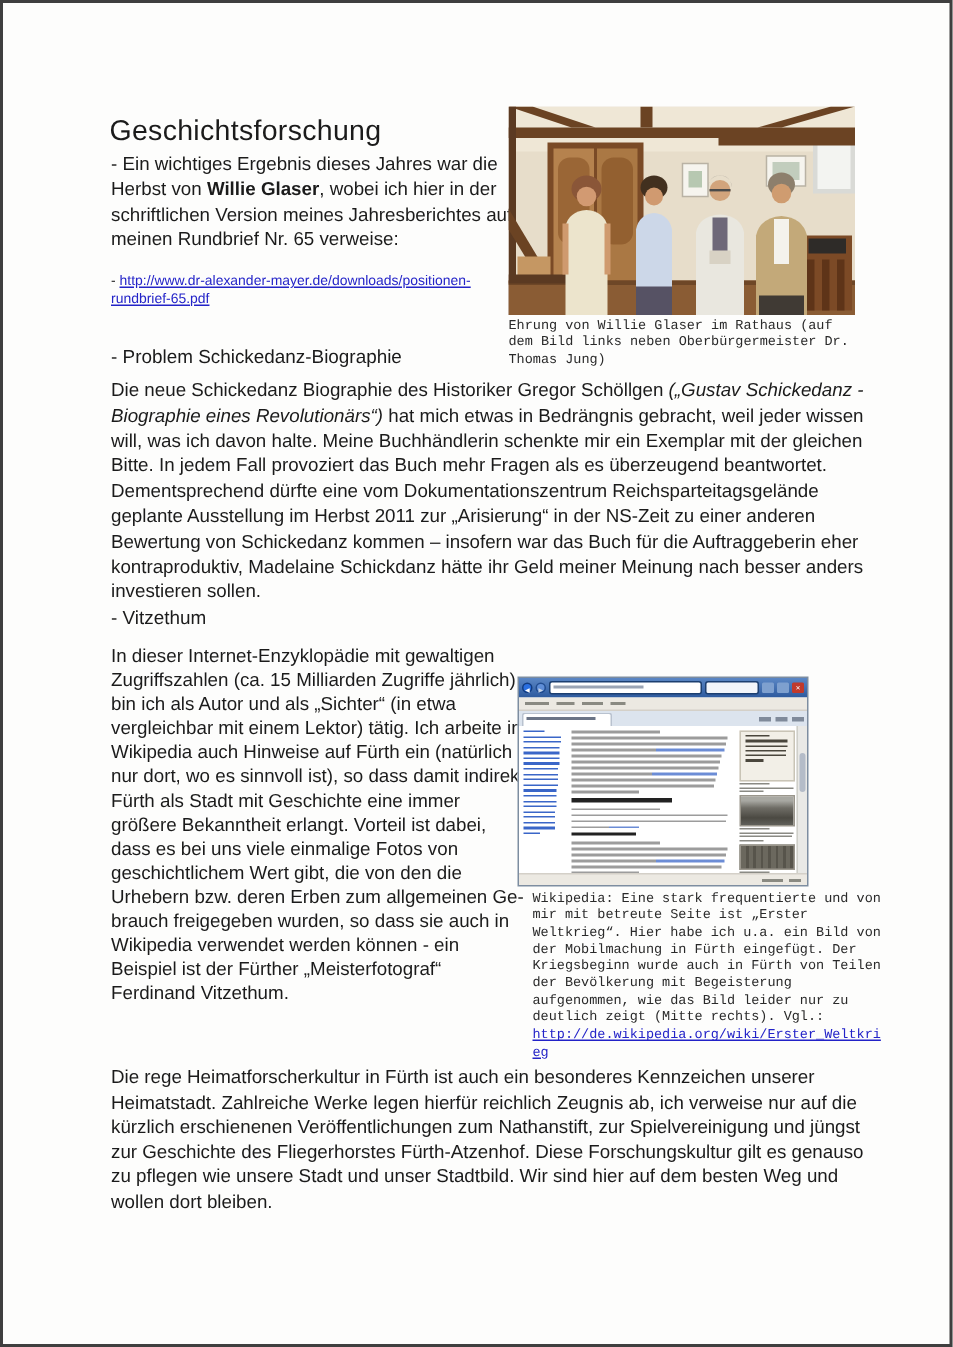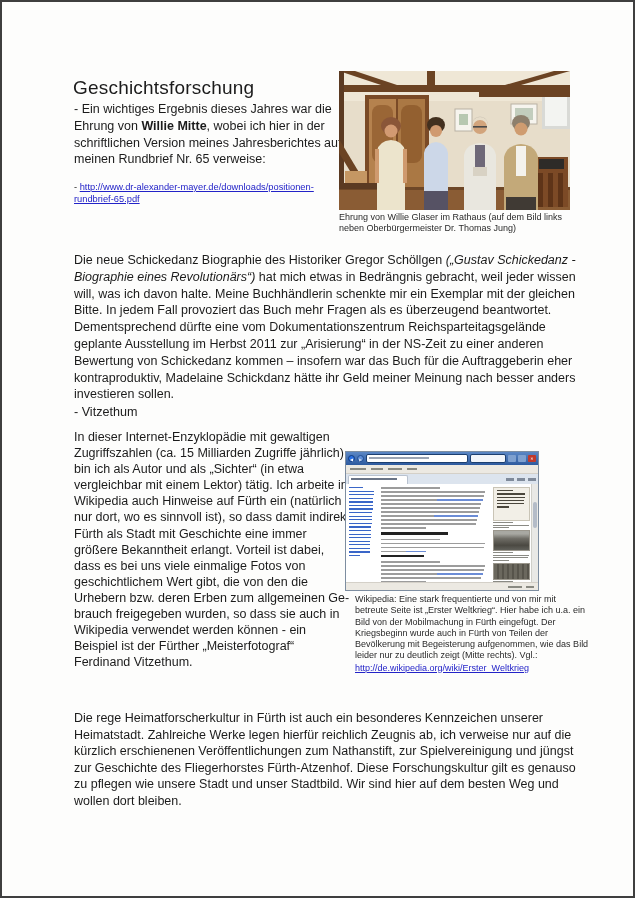--- a/index.html
+++ b/index.html
@@ -9,21 +9,21 @@
     font-family:"Liberation Sans","DejaVu Sans",sans-serif; color:#1b1b1b;
     overflow:hidden;
   }
   .abs{position:absolute;}
   .doc-heading{left:71px; top:75px; font-size:19px; font-weight:400; margin:0; letter-spacing:.2px;}
   .h2{font-size:12.6px; font-weight:400; margin:0;}
   .body-t{font-size:12.5px; line-height:16.8px; margin:0; text-align:left;}
   .intro{left:72px; top:99px; width:274px;}
   .linkline{left:72px; top:180px; width:270px; font-size:9.3px; line-height:11.5px; margin:0; overflow-wrap:anywhere;}
   a.link{color:#2323c8; text-decoration:underline; cursor:pointer; overflow-wrap:anywhere;}
-  .small-t{font-size:9px; line-height:11.3px; color:#2a2a2a; margin:0;}
+  .small-t{font-size:9px; line-height:11.3px; color:#2a2a2a; margin:0;font-family:Liberation Mono, monospace;}
   .cap1{left:337px; top:210px; width:233px;}
   .h2-schick{left:72px; top:229px;}
   .para2{left:72px; top:250px; width:504px;}
   .h2-wiki{left:72px; top:403px;}
   .para3{left:72px; top:427px; width:278px; line-height:16.1px;}
   .cap3{left:341px; top:592px; width:234px;margin-left:12px;}
   .cap3 a.link{display:block; margin-top:1px;}
   .h2-heimat{left:72px; top:690px;}
   .para4{left:72px; top:708px; width:504px; line-height:16.6px;}
   .signature{left:72px; top:805px; width:489px; text-align:right; font-size:12.2px; font-style:italic; margin:0;}
@@ -76,21 +76,21 @@
   .bw-status{height:7px; background:#ece9e2; border-top:1px solid #d4d0c8; display:flex; align-items:center; justify-content:flex-end; gap:4px; padding:0 4px;}
   .bw-status .mdash{width:14px;} .bw-status .mdash.short{width:8px;}
 </style>
 </head>
 <body>
 
 <div class="page">
 
   <h1 class="abs doc-heading">Geschichtsforschung</h1>
 
-  <p class="abs body-t intro"><span>- Ein wichtiges Ergebnis dieses Jahres war die Ehrung von </span><b>Willie Mitte</b><span>, wobei ich hier in der schriftlichen Version meines Jahresberichtes auf meinen Rundbrief Nr. 65 verweise:</span></p>
+  <p class="abs body-t intro"><span>- Ein wichtiges Ergebnis dieses Jahres war die Herbst von </span><b>Willie Glaser</b><span>, wobei ich hier in der schriftlichen Version meines Jahresberichtes auf meinen Rundbrief Nr. 65 verweise:</span></p>
 
   <p class="abs linkline"><span>- </span><a class="link">http://www.dr-alexander-mayer.de/downloads/positionen-rundbrief-65.pdf</a></p>
 
   <figure class="abs photo1">
     <svg viewBox="0 0 231 139" width="231" height="139">
       <rect width="231" height="139" fill="#e7ddca"></rect>
       <rect width="231" height="30" fill="#efe7d6"></rect>
       <rect x="203" y="20" width="28" height="38" fill="#d9dad6"></rect>
       <rect x="206" y="23" width="22" height="32" fill="#f3f4f1"></rect>
       <rect x="0" y="14" width="231" height="7" fill="#6b4323"></rect>
@@ -135,20 +135,21 @@
       <rect x="134" y="96" width="14" height="9" fill="#d8d2c4"></rect>
       <ellipse cx="182" cy="52" rx="9" ry="8" fill="#8d7f6c"></ellipse>
       <circle cx="182" cy="58" r="6.5" fill="#cf9c70"></circle>
       <path d="M165 139 L165 86 Q168 74 182 73 Q196 74 199 86 L199 139 Z" fill="#c3a979"></path>
       <rect x="177" y="75" width="10" height="30" fill="#f4f2ec"></rect>
       <rect x="167" y="126" width="30" height="13" fill="#403a34"></rect>
     </svg>
   </figure>
   <figcaption class="abs small-t cap1">Ehrung von Willie Glaser im Rathaus (auf dem Bild links neben Oberbürgermeister Dr. Thomas Jung)</figcaption>
 
+  <h2 class="abs h2 h2-schick">- Problem Schickedanz-Biographie</h2>
   <p class="abs body-t para2"><span>Die neue Schickedanz Biographie des Historiker Gregor Schöllgen </span><i>(„Gustav Schi­ckedanz - Biographie eines Revolutionärs“)</i><span> hat mich etwas in Bedrängnis gebracht, weil jeder wissen will, was ich davon halte. Meine Buchhändlerin schenkte mir ein Exemplar mit der gleichen Bitte. In jedem Fall provoziert das Buch mehr Fragen als es überzeugend beantwortet. Dementsprechend dürfte eine vom Dokumentations­zentrum Reichsparteitagsgelände geplante Ausstellung im Herbst 2011 zur „Arisie­rung“ in der NS-Zeit zu einer anderen Bewertung von Schickedanz kommen – inso­fern war das Buch für die Auftraggeberin eher kontraproduktiv, Madelaine Schick­danz hätte ihr Geld meiner Meinung nach besser anders investieren sollen.</span></p>
 
   <h2 class="abs h2 h2-wiki">- Vitzethum</h2>
   <p class="abs body-t para3">In dieser Internet-Enzyklopädie mit gewalti­gen Zugriffszahlen (ca. 15 Milliarden Zugrif­fe jährlich) bin ich als Autor und als „Sichter“ (in etwa vergleichbar mit einem Lektor) tätig. Ich arbeite in Wikipedia auch Hinweise auf Fürth ein (natürlich nur dort, wo es sinnvoll ist), so dass damit indirekt Fürth als Stadt mit Geschichte eine immer größere Be­kanntheit erlangt. Vorteil ist dabei, dass es bei uns viele einmalige Fotos von geschicht­lichem Wert gibt, die von den die Urhebern bzw. deren Erben zum allgemeinen Ge­brauch freigegeben wurden, so dass sie auch in Wikipedia verwendet werden kön­nen - ein Beispiel ist der Fürther „Meisterfo­tograf“ Ferdinand Vitzethum.</p>
 
   <div class="abs wikishot">
     <div class="bw">
       <div class="bw-title">
         <span class="navbtn nav-back">◀</span>
         <span class="navbtn nav-fwd">▶</span>

